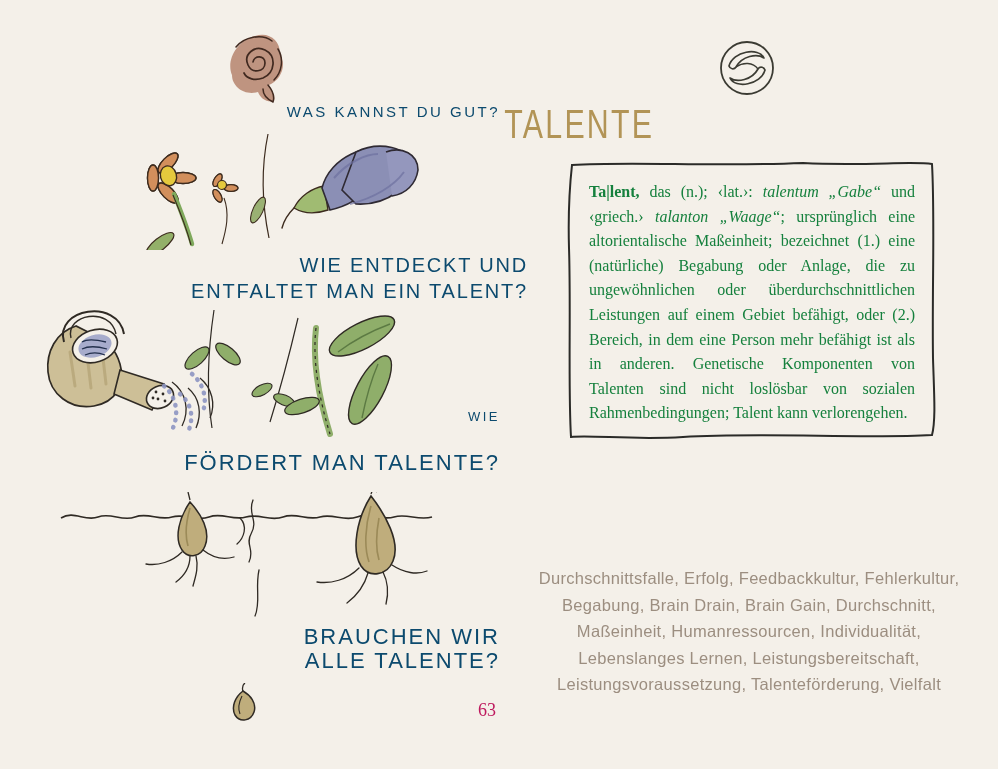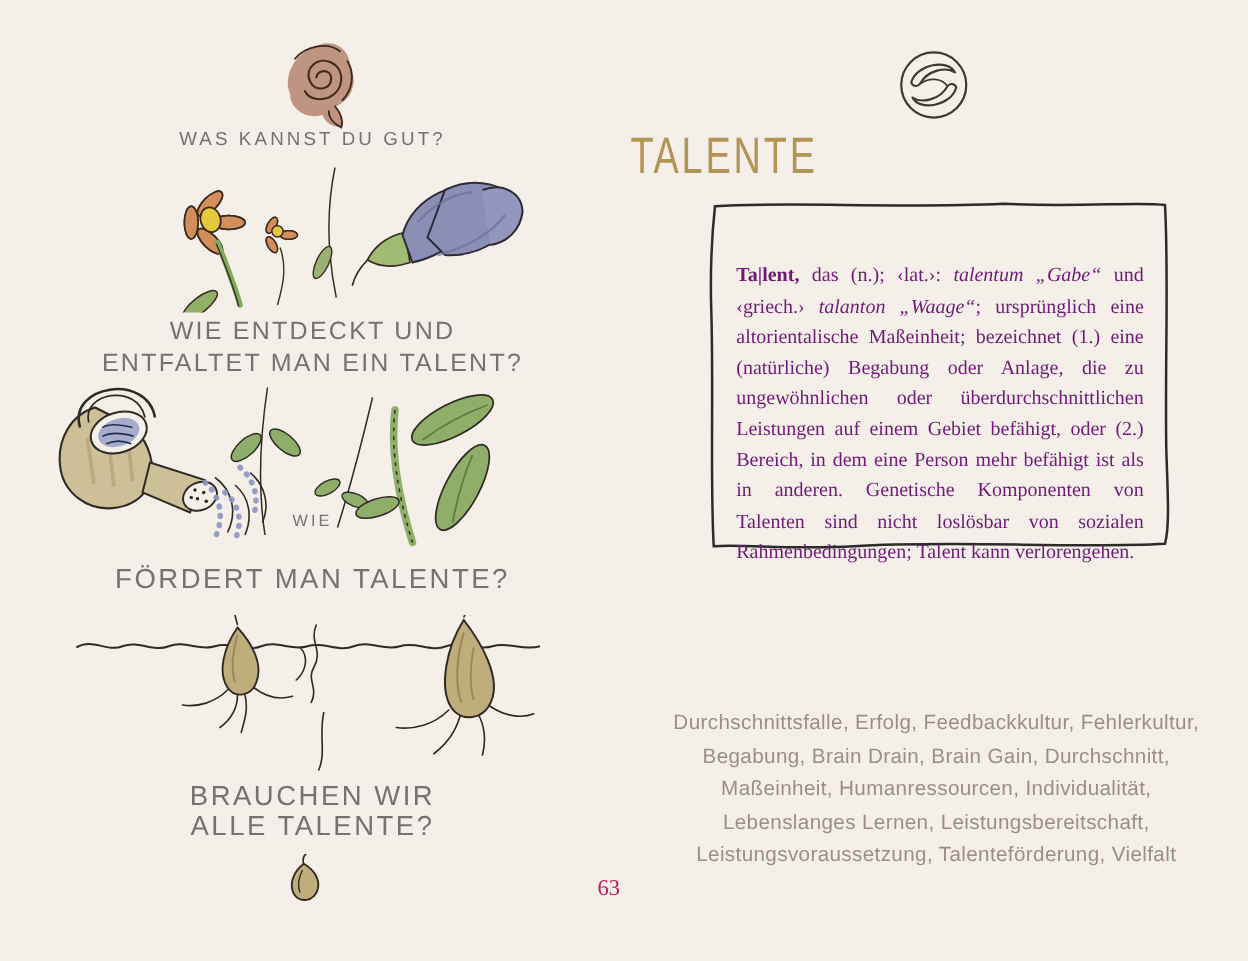--- a/index.html
+++ b/index.html
@@ -4,40 +4,40 @@
 <style>
   html,body{margin:0;padding:0;}
   body{background:#e9e5dd;font-family:"Liberation Sans",sans-serif;}
   .spread{
     position:relative;width:998px;height:769px;margin:0 auto;
     background:#f4f0e9;overflow:hidden;
   }
   .abs{position:absolute;}
   
   .heading{
-    left:0;width:500px;text-align:center;color:#737373;
+    left:0;width:500px;text-align:right;color:#0c4a6e;
     font-family:"Liberation Sans",sans-serif;
   }
   .h-small{font-size:15px;letter-spacing:2.5px;font-weight:400;}
-  .h-big{font-size:20px;letter-spacing:1.8px;line-height:26px;font-weight:400;}
+  .h-big{font-size:20px;letter-spacing:1.8px;line-height:26px;font-weight:400;padding-left:28px;}
   .h-big2{font-size:22px;letter-spacing:2px;line-height:25px;font-weight:400;}
   .h-tiny{font-size:13px;letter-spacing:2.5px;font-weight:400;}
   
   .rp-center{left:478px;width:499px;}
   .title-talente{top:104px;color:#b29456;}
   .title-talente .stretch{
     display:inline-block;transform:scaleX(.74);transform-origin:center top;
     font-size:41px;letter-spacing:3px;font-weight:400;line-height:40px;
   }
   .def-box{left:563px;top:158px;width:378px;height:285px;}
   .def-border{position:absolute;left:0;top:0;}
   .def-text{
-    position:absolute;left:26px;right:26px;top:35px;
+    position:absolute;left:26px;right:26px;top:6px;
     font-family:"Liberation Serif",serif;font-size:16px;line-height:24.6px;
-    color:#701a75;text-align:justify;
+    color:#15803d;text-align:justify;
   }
   .keywords{
     top:565px;left:509px;width:480px;text-align:center;
     color:#9c8e80;font-size:16.5px;line-height:26.5px;letter-spacing:.3px;
   }
   .pagenum{
     top:700px;font-family:"Liberation Serif",serif;font-size:18px;color:#be185d;
   }
   svg{display:block;}
 </style>

